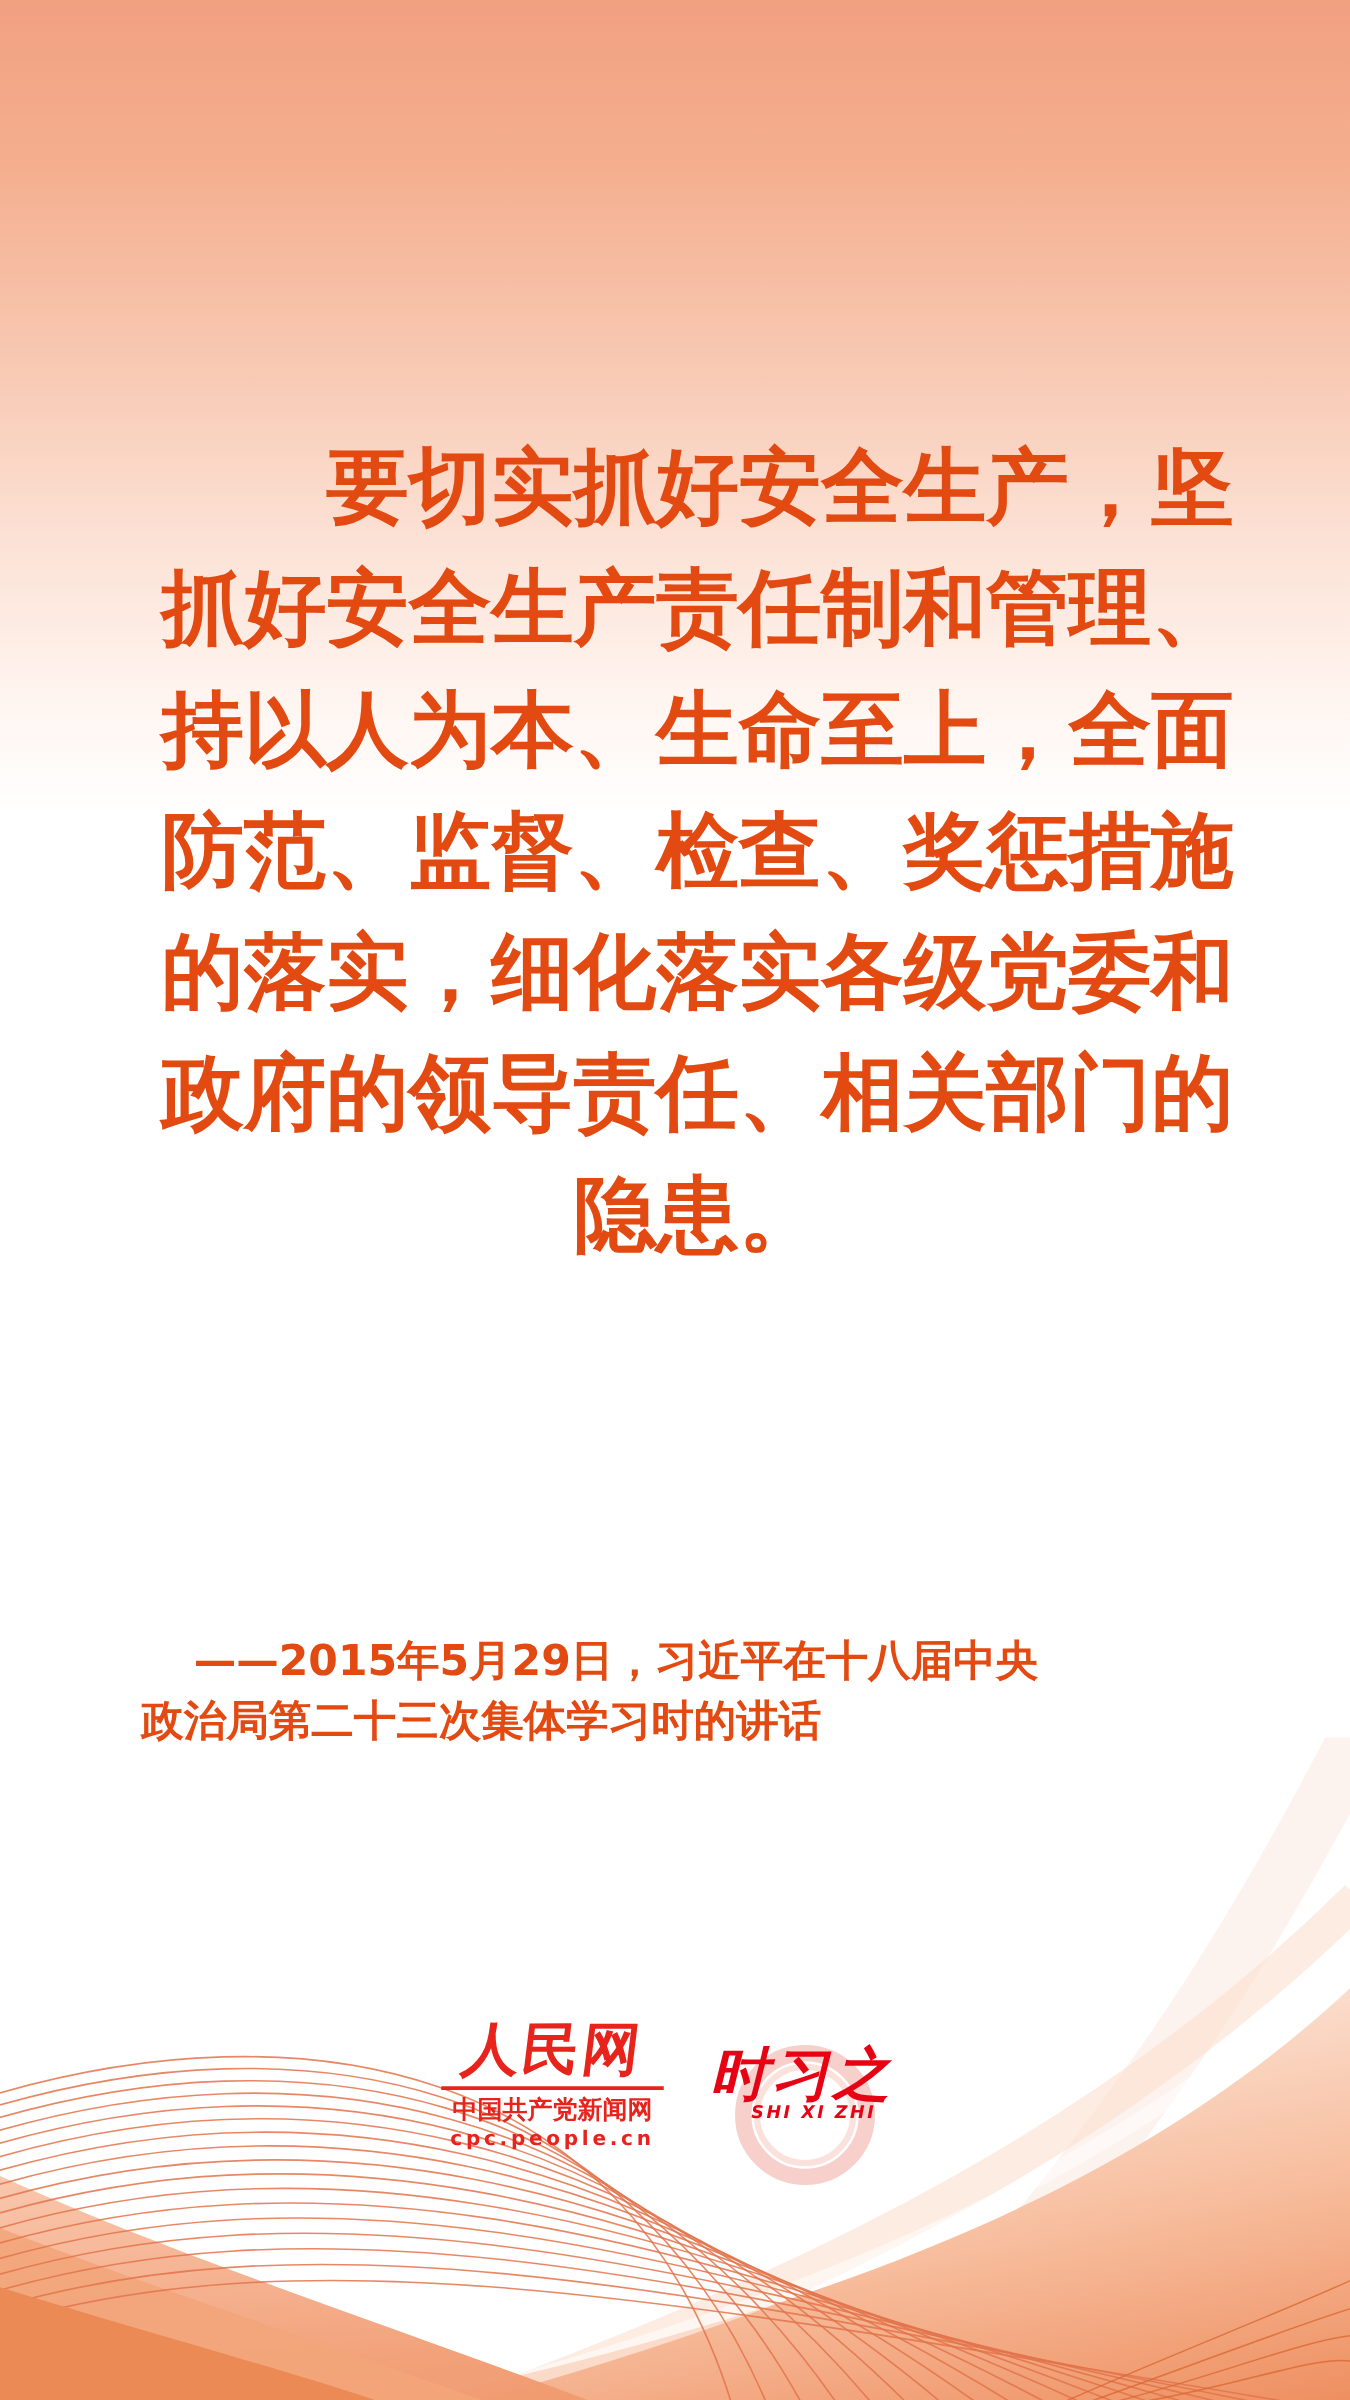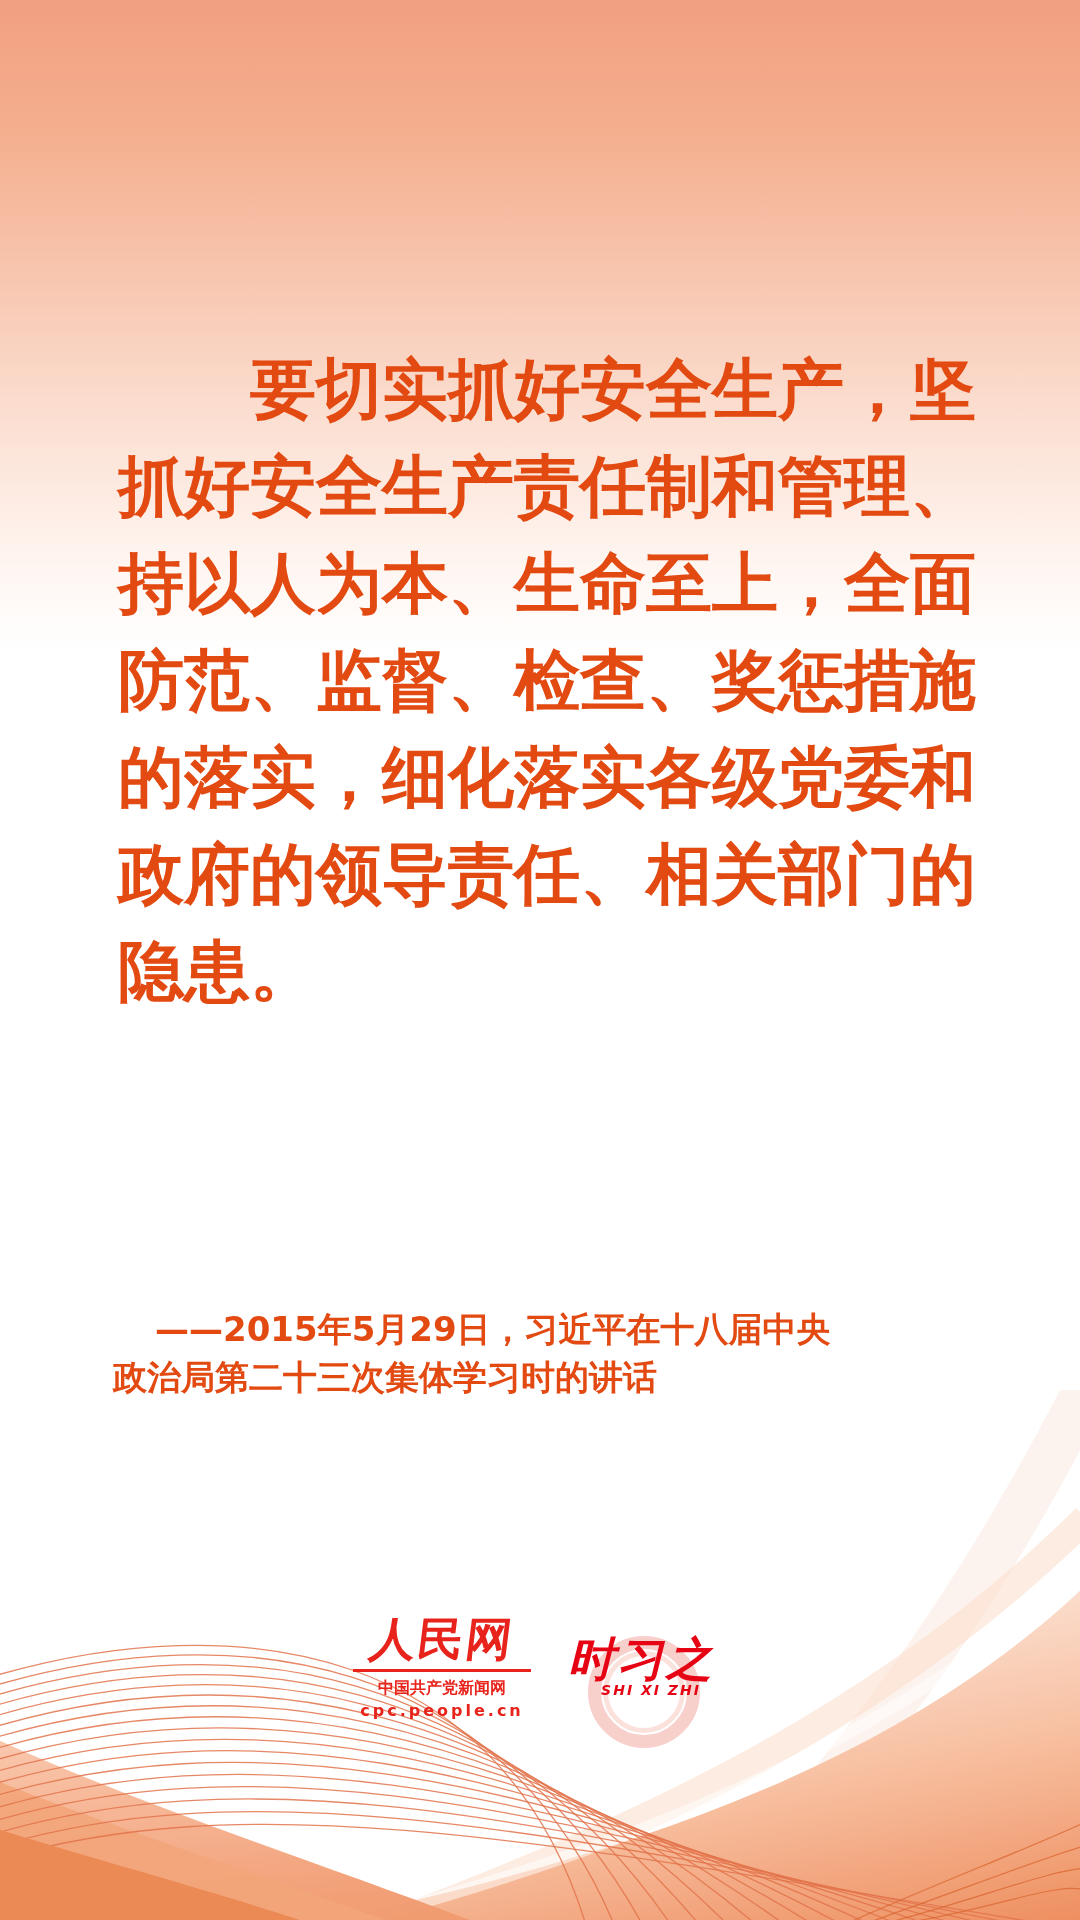--- a/index.html
+++ b/index.html
@@ -11,21 +11,21 @@
     background:linear-gradient(180deg,
       #f1a080 0%,#f4af8f 7%,#f8c8b2 15%,
       #fce3d7 23%,#fff7f3 30%,#ffffff 34%,#ffffff 100%);
   }
   
   .quote{
     position:absolute;left:118px;top:341px;width:880px;
     font-size:66px;line-height:97px;font-weight:700;
     color:#e24a12;
   }
-  .quote-line{white-space:nowrap;height:97px;}
+  .quote-line{white-space:nowrap;height:97px;text-align:center;}
   .quote-line:first-child{text-indent:132px;}
   
   .attribution{
     position:absolute;left:113px;top:1305px;width:860px;
     font-size:34px;line-height:48px;font-weight:700;
     color:#e24a12;
   }
   .attr-line{white-space:nowrap;height:48px;}
   .attr-line:first-child{text-indent:42px;}
   
@@ -38,21 +38,21 @@
   
   .people-logo{
     position:absolute;left:353px;top:1610px;width:178px;
     text-align:center;color:#e7231c;
   }
   .people-title{
     font-size:46px;font-weight:900;line-height:58px;
     transform:skewX(-7deg);letter-spacing:2px;white-space:nowrap;
   }
   .people-underline{height:3px;background:#e7231c;margin:1px 0 3px;}
-  .people-sub{font-size:16px;font-weight:900;line-height:25px;white-space:nowrap;}
+  .people-sub{font-size:20px;font-weight:900;line-height:25px;white-space:nowrap;}
   .people-domain{font-size:16px;font-weight:700;letter-spacing:3px;line-height:18px;margin-top:2px;white-space:nowrap;}
   .sxz-logo{position:absolute;left:568px;top:1632px;width:176px;}
   .sxz-ring{
     position:absolute;left:20px;top:4px;width:112px;height:112px;
     border-radius:50%;border:13px solid rgba(238,150,140,.45);
     box-sizing:border-box;
   }
   .sxz-ring::after{
     content:"";position:absolute;left:2px;top:2px;right:2px;bottom:2px;
     border-radius:50%;border:5px solid rgba(245,200,190,.55);

